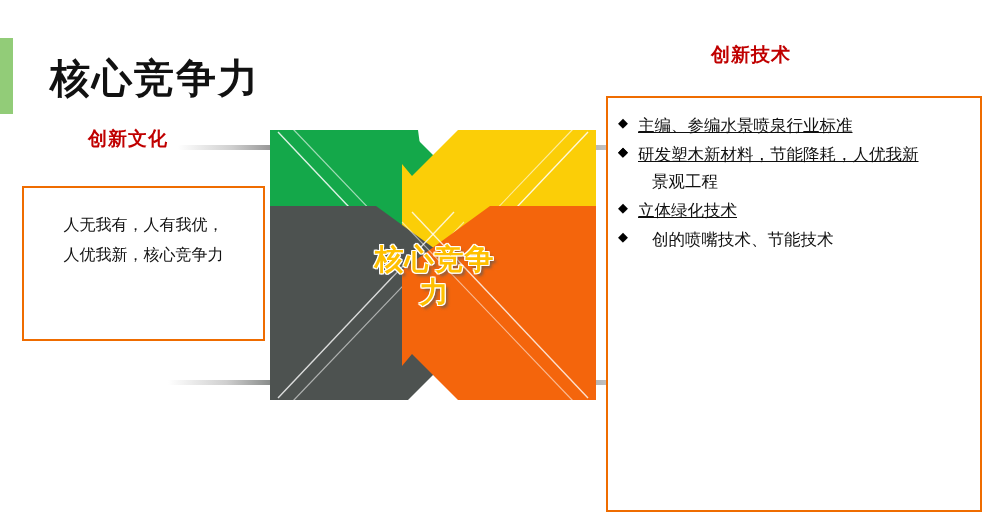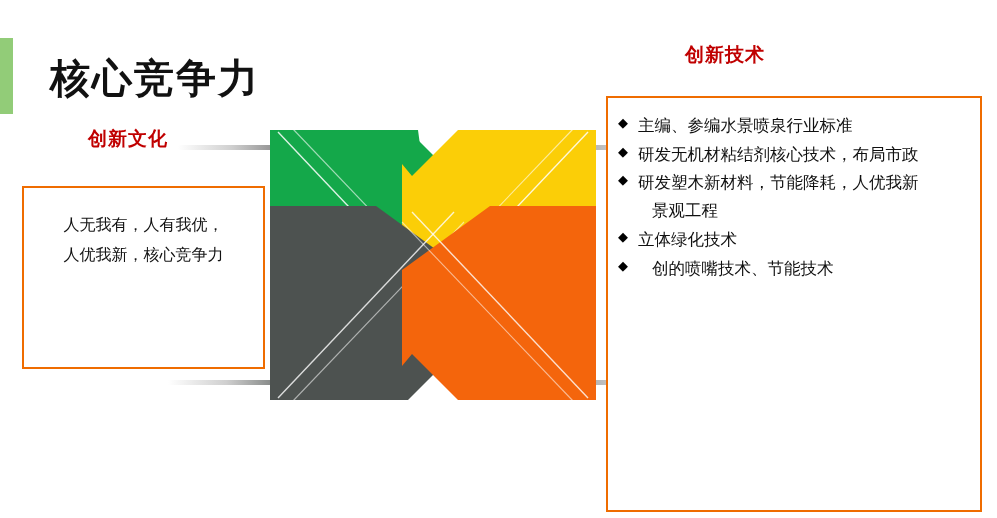--- a/index.html
+++ b/index.html
@@ -26,21 +26,21 @@
     white-space:nowrap;
   }
 
   
   .label-red{
     position:absolute;
     font-size:19px;font-weight:bold;color:#c00000;
     letter-spacing:1px;white-space:nowrap;
   }
   #label-culture{left:88px;top:126px;}
-  #label-tech{left:685px;top:42px;}
+  #label-tech{left:711px;top:42px;}
 
   
   .conn{position:absolute;height:5px;}
   .conn.top-left{
     left:178px;top:145px;width:120px;
     background:linear-gradient(to right,rgba(255,255,255,0) 0%,#cfcfcf 45%,#6f6f6f 100%);
   }
   .conn.top-right{
     left:552px;top:145px;width:120px;
     background:linear-gradient(to left,rgba(255,255,255,0) 0%,#cfcfcf 45%,#8a8a8a 100%);
@@ -70,21 +70,21 @@
       1px 1px 0 #fff,-1px 1px 0 #fff,1px -1px 0 #fff,-1px -1px 0 #fff,
       3px 3px 3px rgba(90,90,90,.75);
     pointer-events:none;
   }
 
   
   .box{
     position:absolute;border:2px solid #ef6c00;background:#fff;
     box-sizing:border-box;
   }
-  #culture-box{left:22px;top:186px;width:243px;height:183px;}
+  #culture-box{left:22px;top:186px;width:243px;height:155px;}
   #tech-box{left:606px;top:96px;width:376px;height:416px;}
 
   .culture-text{
     margin:22px 0 0 0;padding:0 14px;
     text-align:center;font-size:16px;color:#111;
     line-height:1.85;
   }
   .culture-text div{white-space:nowrap;}
 
   .bullet-list{
@@ -94,21 +94,21 @@
     position:relative;
     font-size:16.5px;color:#101010;
     line-height:1.68;
     margin-bottom:1px;
     padding-left:20px;
     text-indent:0;
   }
   .bullet-list li .bul{
     position:absolute;left:0;top:0;font-size:13px;line-height:1.75;color:#000;
   }
-  .bullet-list li .txt{display:block;}
+  .bullet-list li .txt{display:block;text-decoration:underline;}
   .bullet-list li .cont{display:block;padding-left:14px;}
 </style>
 </head>
 <body>
 
 <div class="slide">
 
   <div class="accent-bar"></div>
 
   <div class="slide-title">核心竞争力</div>
@@ -146,37 +146,40 @@
       </g>
 
       <g>
         <polygon points="338,288 200,288 154,242 144,254 144,158 232,94 338,94" fill="#f4650c"></polygon>
         <line x1="330" y1="286" x2="154" y2="100" stroke="#ffffff" stroke-width="1.4" opacity=".8"></line>
         <line x1="316" y1="290" x2="144" y2="110" stroke="#ffffff" stroke-width="1.1" opacity=".55"></line>
       </g>
     </svg>
   </div>
 
+  <div class="center-label">
+    <div>核心竞争</div>
+    <div>力</div>
+  </div>
 
   <div class="box" id="culture-box">
     <div class="culture-text">
       <div>人无我有，人有我优，</div>
       <div>人优我新，核心竞争力</div>
     </div>
   </div>
 
   <div class="box" id="tech-box">
     <ul class="bullet-list" id="tech-list">
         <li>
           <span class="bul">◆</span>
           <span class="txt">主编、参编水景喷泉行业标准</span>
         </li>
         <li>
           <span class="bul">◆</span>
-          <span class="txt">研发无机材粘结剂核心技术，布局市政</span>
         </li>
         <li>
           <span class="bul">◆</span>
           <span class="txt">研发塑木新材料，节能降耗，人优我新</span>
           <span class="cont">景观工程</span>
         </li>
         <li>
           <span class="bul">◆</span>
           <span class="txt">立体绿化技术</span>
         </li>

